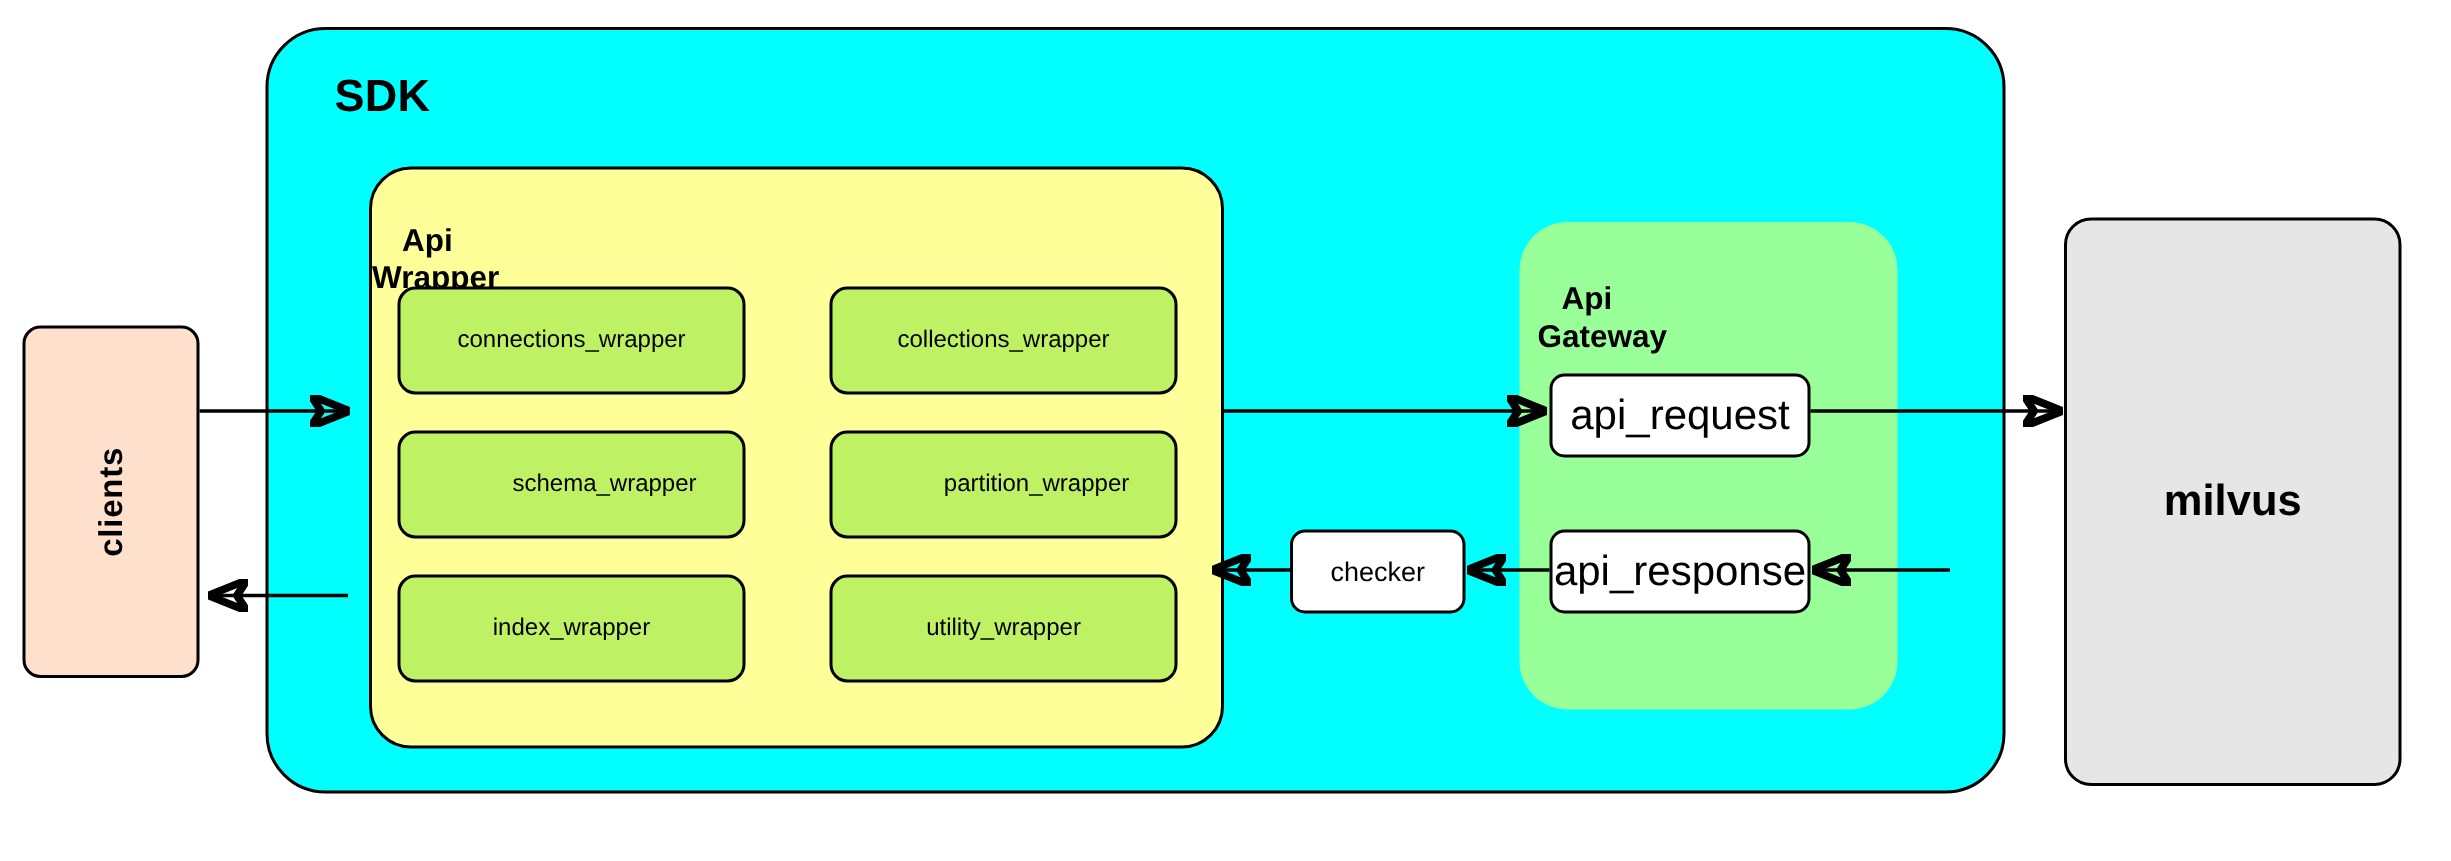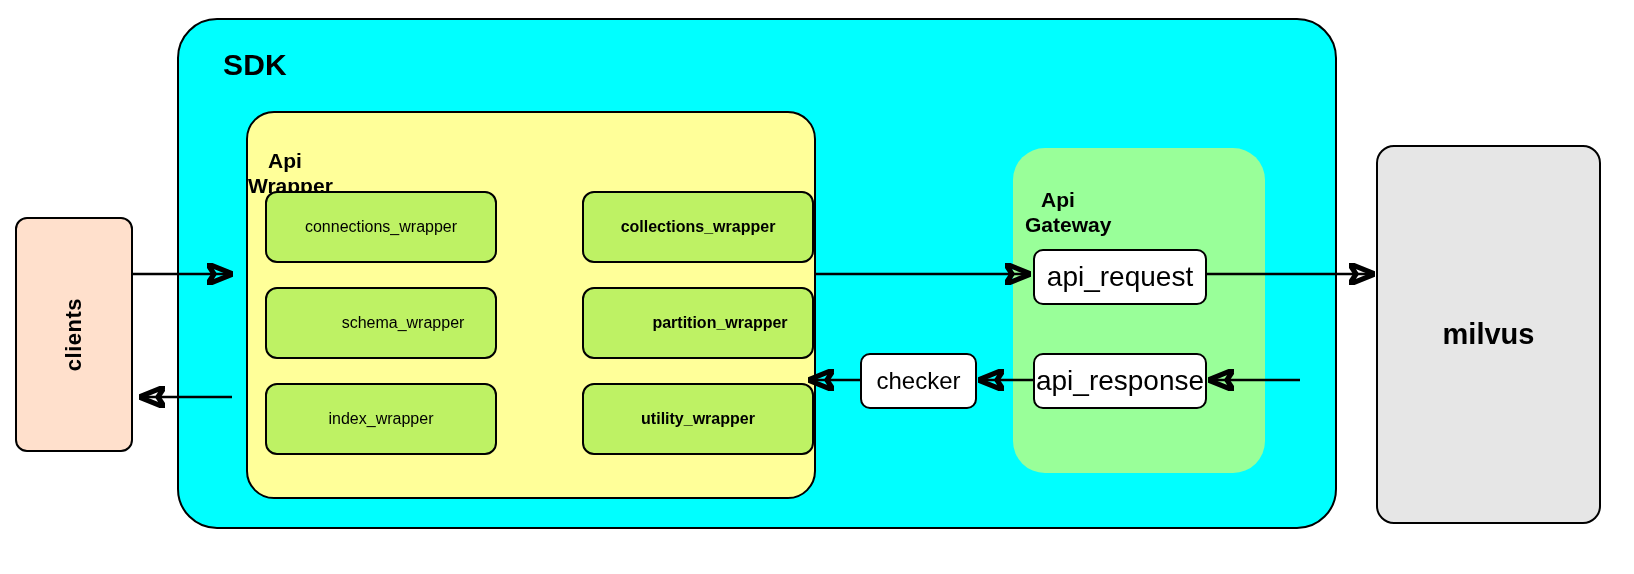--- a/index.html
+++ b/index.html
@@ -76,21 +76,21 @@
 
   
   .wrapper-card {
     background: #bef264;
     border-radius: 12px;
     font-size: 16px;
     width: 232px;
     height: 72px;
   }
   .wc-col-a { left: 265px; }
-  .wc-col-b { left: 582px; font-weight: bold; }
+  .wc-col-b { left: 553px; }
   .wc-row-1 { top: 191px; }
   .wc-row-2 { top: 287px; padding-left: 44px; }
   .wc-row-3 { top: 383px; }
 
   
   .gateway-container {
     left: 1011px;
     top: 146px;
     width: 252px;
     height: 325px;
@@ -123,21 +123,21 @@
   .gw-response { top: 353px; }
 
   
   .checker-box {
     left: 860px;
     top: 353px;
     width: 117px;
     height: 56px;
     background: #ffffff;
     border-radius: 10px;
-    font-size: 24px;
+    font-size: 18px;
   }
 
   
   .clients-box {
     left: 15px;
     top: 217px;
     width: 118px;
     height: 235px;
     background: #ffe0cc;
     border-radius: 12px;

